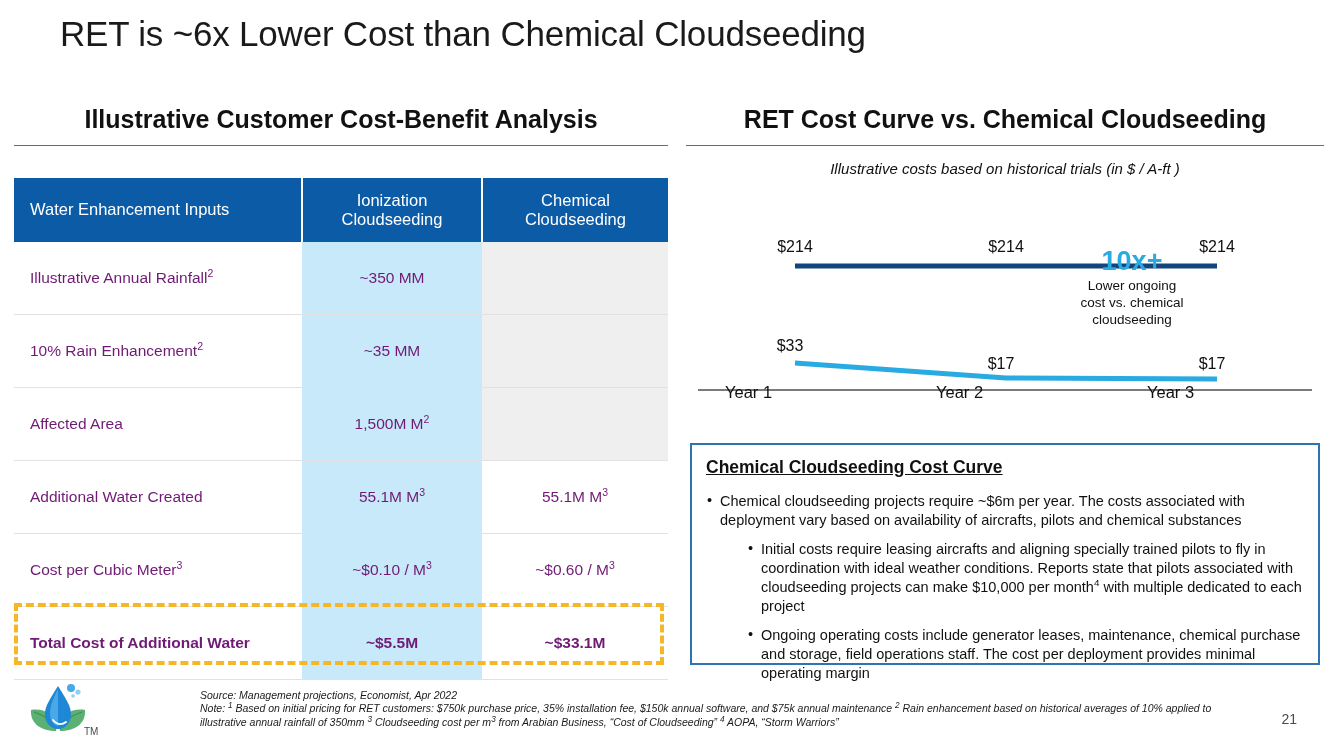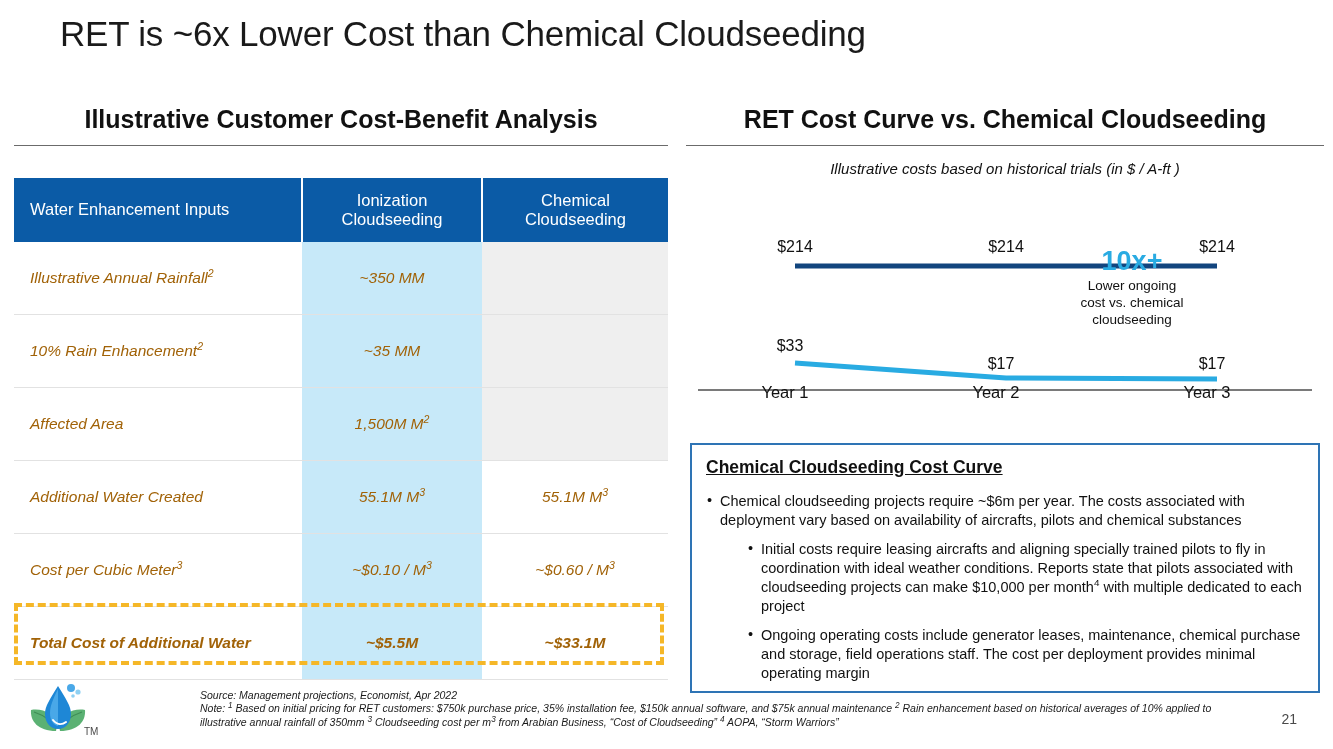--- a/index.html
+++ b/index.html
@@ -32,23 +32,22 @@
   table.cb col.c3{width:186px;}
   table.cb thead th{
     background:#0B5BA6;color:#fff;font-weight:400;font-size:16.5px;
     height:62px;vertical-align:middle;line-height:1.18;
   }
   table.cb thead th.h1{text-align:left;padding-left:16px;}
   table.cb thead th.h2,table.cb thead th.h3{text-align:center;}
   table.cb thead th.h2{border-left:2px solid #fff;}
   table.cb thead th.h3{border-left:2px solid #fff;}
   table.cb tbody td{
-    height:70px;font-size:15.5px;color:#a16207;vertical-align:middle;
+    height:70px;font-size:15.5px;color:#701a75;vertical-align:middle;
     border-bottom:1px solid #e2e2e2;
-    font-style:italic;
   }
   table.cb tbody tr:first-child td{border-top:none;}
   td.label{text-align:left;padding-left:16px;}
   td.val{text-align:center;}
   td.ion{background:#C7E9F9;}
   td.chem-empty{background:#efefef;border-bottom:none;}
   tr.total td{font-weight:bold;border-bottom:none;}
   tr.total td.label{font-weight:bold;}
   sup{font-size:0.68em;vertical-align:super;line-height:0;}
 
@@ -60,41 +59,41 @@
   
   .chart-area{position:absolute;left:690px;top:160px;width:630px;height:285px;}
   .chart-subtitle{
     position:absolute;left:0;top:0;width:630px;text-align:center;
     font-size:15px;font-style:italic;color:#111;
   }
   .chart-plot{position:absolute;left:0;top:34px;width:630px;height:215px;}
   .chart-plot svg{display:block;}
   .pt-label{font-size:16px;fill:#111;font-family:"Liberation Sans",sans-serif;}
   .x-labels{position:absolute;left:0;top:383px;width:630px;height:24px;}
-  .x-tick{position:absolute;font-size:16.5px;color:#111;text-align:center;width:120px;}
+  .x-tick{position:absolute;font-size:16.5px;color:#111;text-align:left;width:120px;}
 
   .annot{position:absolute;left:1047px;top:247px;width:170px;text-align:center;}
   .annot .big{font-size:27px;font-weight:bold;color:#29ABE2;line-height:1.05;}
   .annot .sub{font-size:13.5px;color:#111;line-height:1.25;margin-top:3px;}
 
   
   .legend{
     position:absolute;left:690px;top:416px;width:630px;
     display:flex;justify-content:center;align-items:center;gap:26px;
     font-size:16.5px;color:#111;
   }
   .legend-item{display:flex;align-items:center;gap:5px;white-space:nowrap;}
   .swatch{display:inline-block;width:30px;height:4px;border-radius:1px;}
   .swatch.ion{background:#29ABE2;}
   .swatch.chem{background:#12457E;}
   .legend-sup{font-size:10px;vertical-align:super;}
 
   
   .callout{
-    position:absolute;left:690px;top:443px;width:630px;height:250px;
+    position:absolute;left:690px;top:443px;width:630px;height:222px;
     border:2px solid #2E74B5;box-sizing:border-box;background:#fff;
     padding:12px 14px 10px 14px;
   }
   .callout-title{
     font-size:17.5px;font-weight:bold;color:#111;
     text-decoration:underline;margin-bottom:14px;
   }
   ul.l1{list-style:none;margin:0;padding:0;}
   ul.l1>li{
     position:relative;padding-left:14px;font-size:14.5px;line-height:1.33;

